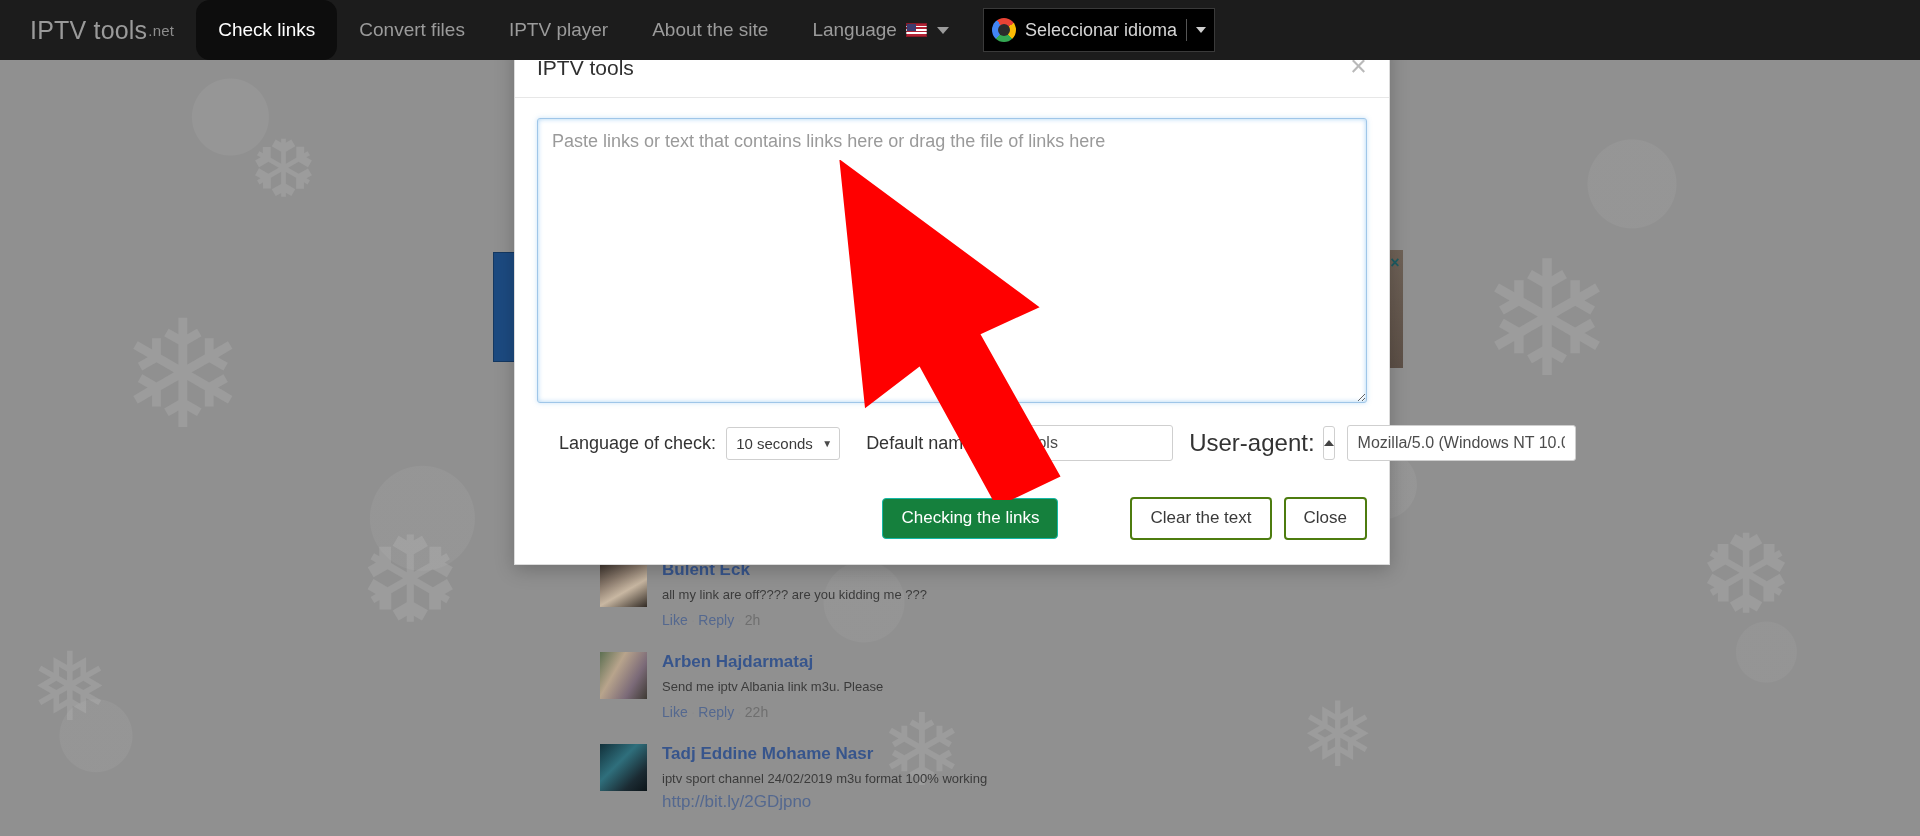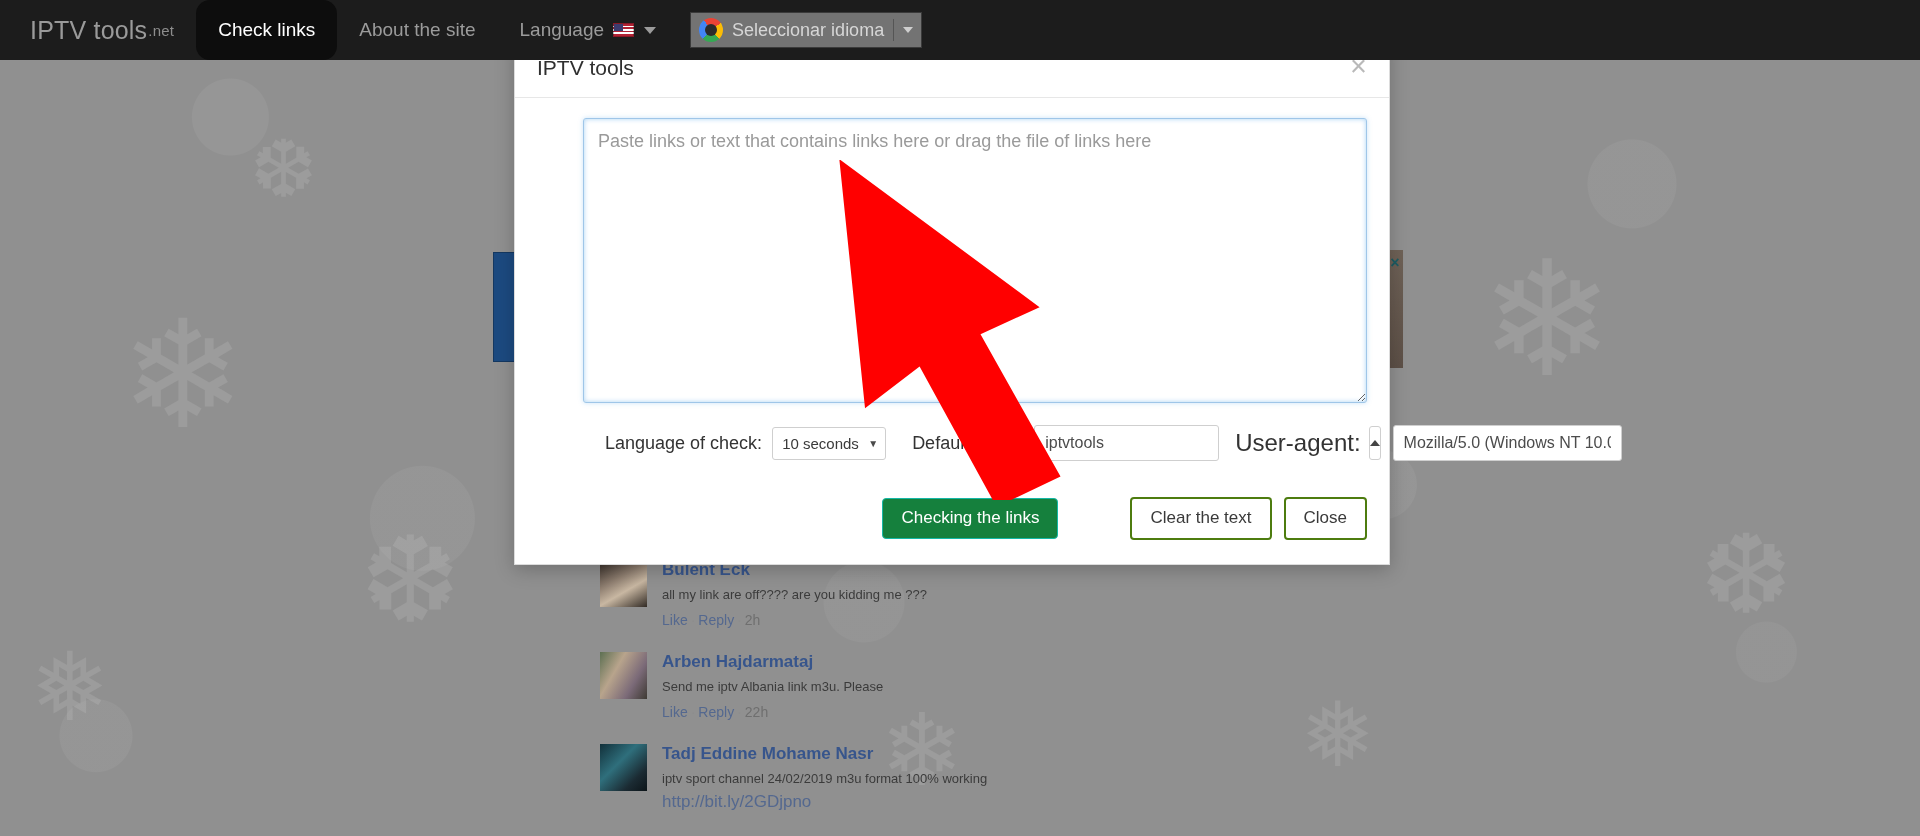--- a/index.html
+++ b/index.html
@@ -72,23 +72,23 @@
   }
   .caret-down {
     display: inline-block; margin-left: 10px;
     width: 0; height: 0;
     border-left: 6px solid transparent; border-right: 6px solid transparent;
     border-top: 7px solid #9b9b9b;
   }
   #gtranslate {
     display: flex; align-items: center;
     margin-left: 12px;
-    background: #737373;
+    background: #000000;
     padding: 0 8px;
-    align-self: center; height: 36px;
+    align-self: center; height: 44px;
     border: 1px solid #3a3a3a;
   }
   #gtranslate .glogo {
     width: 24px; height: 24px; margin-right: 9px;
     border-radius: 50%;
     background:
       conic-gradient(from -35deg, #ea4335 0 25%, #fbbc05 25% 48%, #34a853 48% 72%, #4285f4 72% 100%);
     position: relative;
   }
   #gtranslate .glogo::after {
@@ -165,21 +165,21 @@
     padding: 18px 22px 17px 22px;
     border-bottom: 1px solid #e7e7e7;
   }
   #modal-title { font-size: 21px; color: #2f2f2f; }
   #modal-close {
     position: absolute; right: 18px; top: 14px;
     font-size: 29px; line-height: 29px; color: #b9b9b9;
     background: none; border: none; cursor: pointer; padding: 0 4px;
     font-family: "Liberation Sans", sans-serif;
   }
-  #modal-body { padding: 20px 22px 14px 22px; margin-left: 46px; }
+  #modal-body { padding: 20px 22px 14px 22px; }
   #links-textarea {
     width: 100%; height: 285px;
     border: 1px solid #9fc6e8;
     border-radius: 3px;
     box-shadow: 0 0 5px rgba(102,175,233,.55) inset, 0 0 5px rgba(102,175,233,.35);
     padding: 12px 14px;
     font-size: 18px; color: #555;
     font-family: "Liberation Sans", sans-serif;
     resize: vertical; outline: none;
   }
@@ -271,20 +271,26 @@
   <div id="topbar">
     <div id="brand">
       <span>IPTV tools</span>
         <span class="suffix">.net</span>
     </div>
 
     <a class="navitem active" href="#">
       <span>Check links</span>
     </a>
     <a class="navitem" href="#">
+      <span>Convert files</span>
+    </a>
+    <a class="navitem" href="#">
+      <span>IPTV player</span>
+    </a>
+    <a class="navitem" href="#">
       <span>About the site</span>
     </a>
     <a class="navitem" href="#">
       <span>Language</span>
       <span class="flag"></span>
       <span class="caret-down"></span>
     </a>
 
     <div id="gtranslate">
       <span class="glogo"></span>

